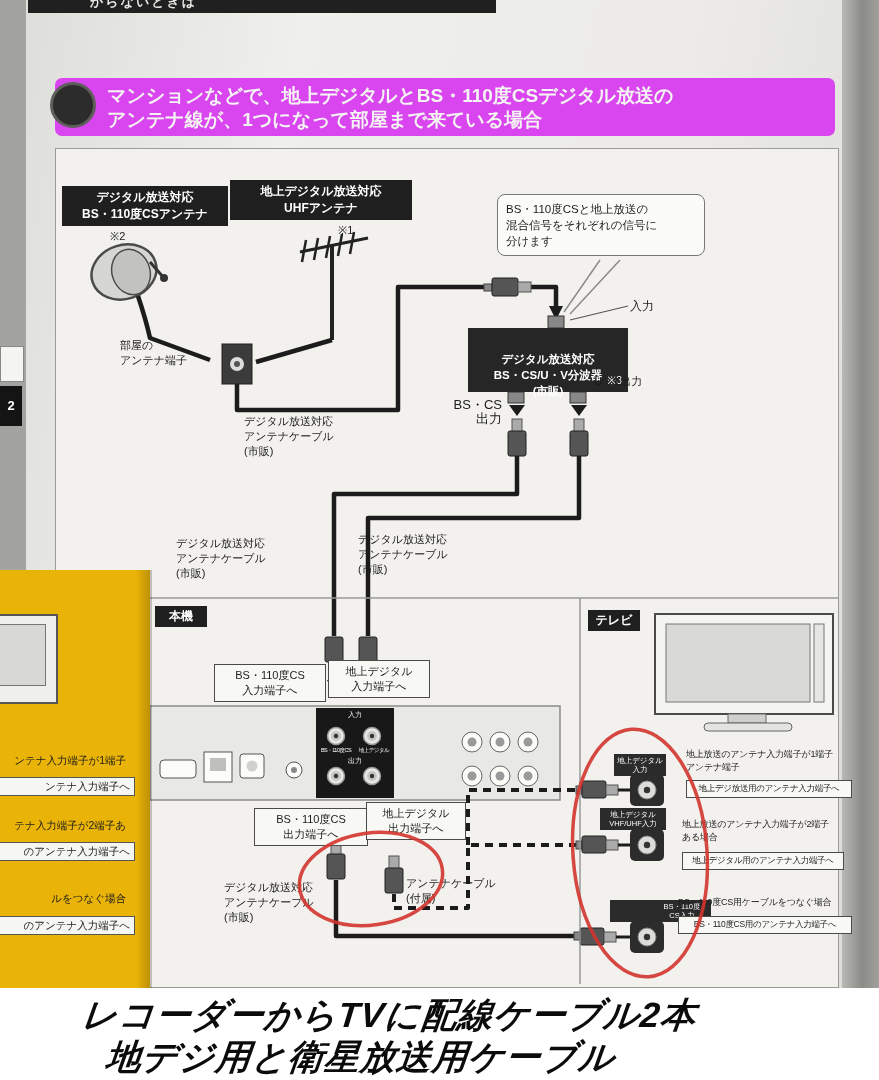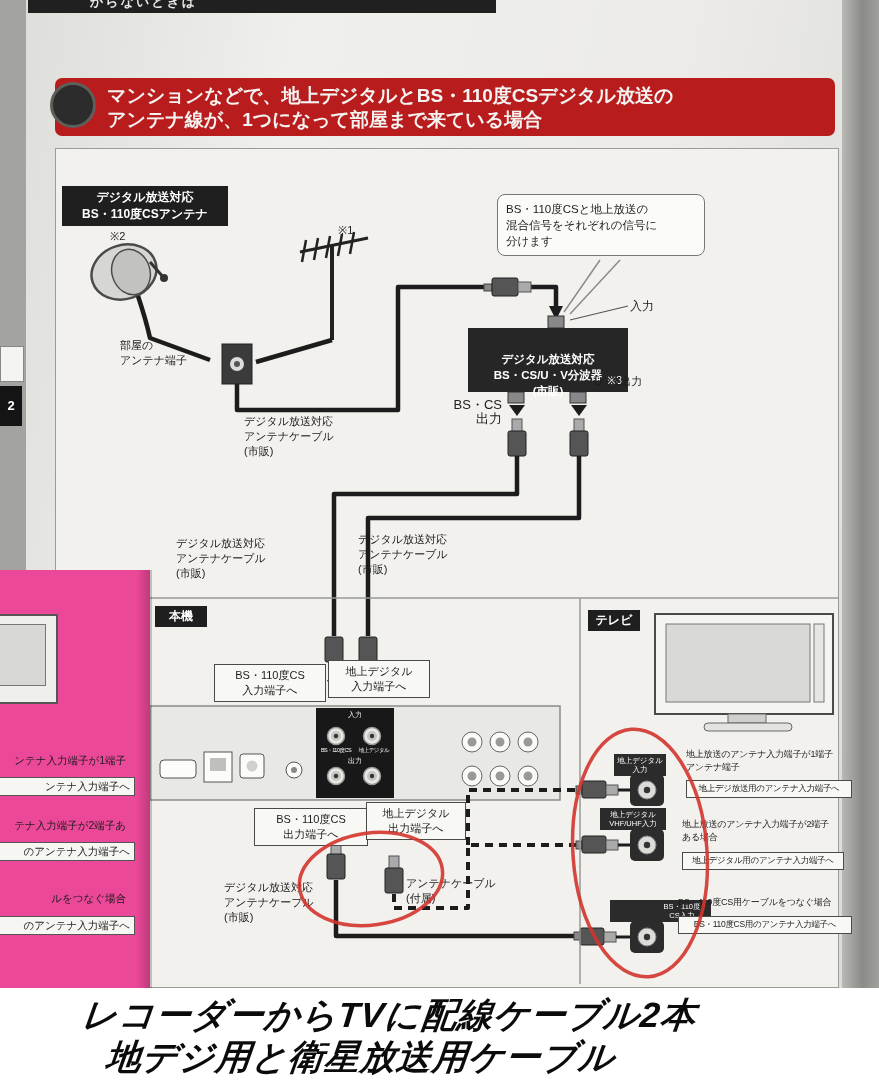--- a/index.html
+++ b/index.html
@@ -11,33 +11,33 @@
   .photo-bg{left:0;top:0;width:879px;height:988px;background:#a3a39f;}
   .page-main{left:26px;top:0;width:816px;height:988px;
      background:linear-gradient(100deg,#dedeDA 0%,#efefeb 28%,#ecebe7 68%,#dcdcd8 100%);
      background-color:#ecebe7;}
   .page-right-edge{left:842px;top:0;width:37px;height:988px;
      background:linear-gradient(90deg,#b8b8b4,#8b8b87 55%,#a0a09c);}
   .top-strip{left:28px;top:0;width:468px;height:13px;background:#202020;overflow:hidden;}
   .top-strip span{position:absolute;left:62px;top:-7px;color:#e8e8e4;font-size:13px;font-weight:bold;letter-spacing:2px;}
   .diagram-border{left:55px;top:148px;width:782px;height:838px;border:1.5px solid #9b9b97;background:#f2f1ed;}
   
-  .header-bar{left:55px;top:78px;width:780px;height:58px;background:#b91c1c;border-radius:7px;
+  .header-bar{left:55px;top:78px;width:780px;height:58px;background:#d946ef;border-radius:7px;
      color:#f4f4f2;font-size:19px;font-weight:bold;line-height:24px;padding:6px 0 0 52px;box-sizing:border-box;}
   .header-circle{left:50px;top:82px;width:46px;height:46px;border-radius:50%;background:#2c2c2c;border:3px solid #5e5e5a;box-sizing:border-box;}
   
   .blackbox{background:#1f1f1f;color:#ffffff;font-weight:bold;text-align:center;padding:3px 2px;}
   .jbox{border:1.4px solid #4a4a4a;background:#f8f8f5;text-align:center;padding:3px 2px;}
   .chip{background:#2b2b2b;color:#fff;text-align:center;padding:2px 1px;line-height:9px;}
   .lbl{font-size:11.5px;line-height:15px;}
   .callout{background:#fbfbf8;border:1.5px solid #777;border-radius:8px;font-size:11.5px;line-height:16px;padding:6px 8px;}
   .splitter{background:#262626;color:#ffffff;font-size:11.5px;font-weight:bold;text-align:center;line-height:16px;padding-top:7px;box-sizing:border-box;}
   .splitter .note3{position:absolute;right:6px;bottom:4px;font-size:10.5px;font-weight:normal;}
   
-  .left-lower{left:0;top:570px;width:150px;height:418px;background:#ec4899;}
+  .left-lower{left:0;top:570px;width:150px;height:418px;background:#eab308;}
   .left-lower::after{content:"";position:absolute;right:-2px;top:0;width:16px;height:100%;
      background:linear-gradient(90deg,rgba(0,0,0,0),rgba(0,0,0,0.22));}
   .frag{position:absolute;left:-20px;width:146px;text-align:right;font-size:10.5px;line-height:13px;}
   .fragbox{border:1.2px solid #555;border-left:none;background:#f6f6f3;padding:2px 4px;}
   .partial-tv-outer{position:absolute;left:-16px;top:44px;width:70px;height:86px;border:2px solid #555;background:#efefec;}
   .partial-tv-inner{position:absolute;left:-6px;top:54px;width:50px;height:60px;border:1px solid #777;background:#d8d8d4;}
   
   .tiny{color:#ffffff;text-align:center;font-size:7px;line-height:8px;overflow:hidden;}
   .tiny6{color:#ffffff;text-align:center;font-size:5.5px;line-height:7px;letter-spacing:-0.5px;overflow:hidden;}
   
@@ -227,20 +227,22 @@
       <rect x="704" y="723" width="88" height="8" rx="4" fill="#e3e3df" stroke="#666"></rect>
     </g>
 
     <line x1="55" y1="598" x2="838" y2="598" stroke="#999" stroke-width="1.5"></line>
     <line x1="580" y1="598" x2="580" y2="984" stroke="#999" stroke-width="1.5"></line>
   </svg>
 
   <div class="abs blackbox t" style="left:62px;top:186px;width:162px;font-size:12px;">デジタル放送対応
 BS・110度CSアンテナ</div>
   <div class="abs" style="left:110px;top:228px;font-size:11px;">※2</div>
+  <div class="abs blackbox t" style="left:230px;top:180px;width:178px;font-size:12px;">地上デジタル放送対応
+UHFアンテナ</div>
   <div class="abs" style="left:338px;top:222px;font-size:11px;">※1</div>
 
   <div class="abs callout t" style="left:497px;top:194px;width:190px;">BS・110度CSと地上放送の
 混合信号をそれぞれの信号に
 分けます</div>
   <div class="abs" style="left:630px;top:298px;font-size:12px;">入力</div>
 
   <div class="abs splitter t" style="left:468px;top:328px;width:160px;height:64px;">
     <span class="t">デジタル放送対応
 BS・CS/U・V分波器

